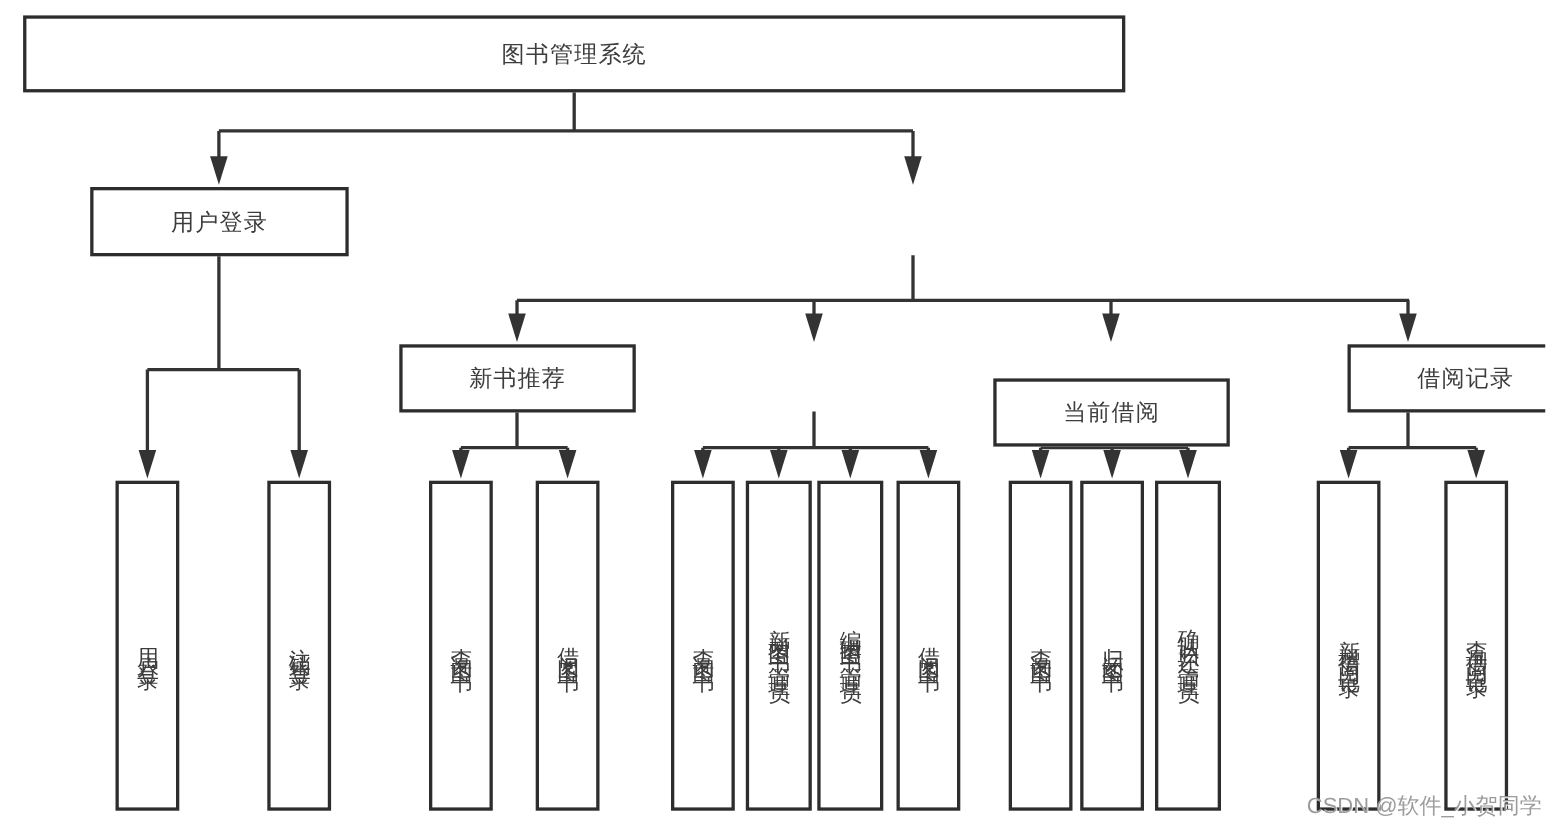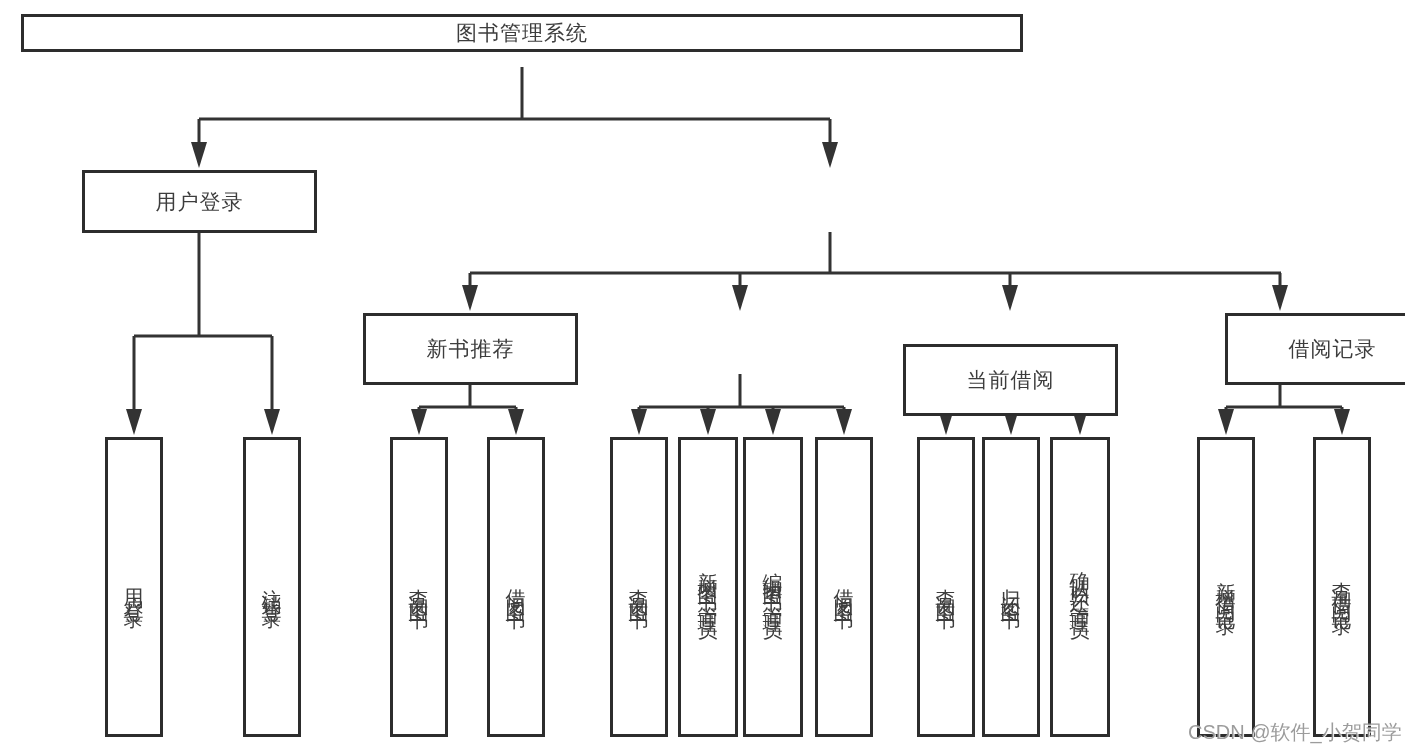--- a/index.html
+++ b/index.html
@@ -22,24 +22,24 @@
   .h-node{font-size:21px;letter-spacing:1px;}
   .v-node span{
     writing-mode:vertical-rl;
     text-orientation:mixed;
     font-size:20px;
     letter-spacing:7px;
     line-height:1;
     color:#3d3d3d;
     white-space:nowrap;
   }
-  .root{left:21px;top:14px;width:1002px;height:38px;}
+  .root{left:21px;top:14px;width:1002px;height:70px;}
   .l2a{left:82px;top:170px;width:235px;height:63px;}
   .l2b{left:712px;top:170px;width:235px;height:63px;}
-  .l3{top:313px;width:215px;height:72px;}
+  .l3{top:313px;width:215px;height:62px;}
   .l3a{left:363px;}
   .l3b{left:633px;}
   .l3c{left:903px;margin-top:31px;}
   .l3d{left:1225px;}
   .leaf{top:437px;height:300px;width:58px;}
   .leaf.wide{width:60px;}
   .x0{left:105px;}  .x1{left:243px;}
   .x2{left:390px;}  .x3{left:487px;}
   .x4{left:610px;}  .x5{left:678px;}
   .x6{left:743px;}  .x7{left:815px;}

